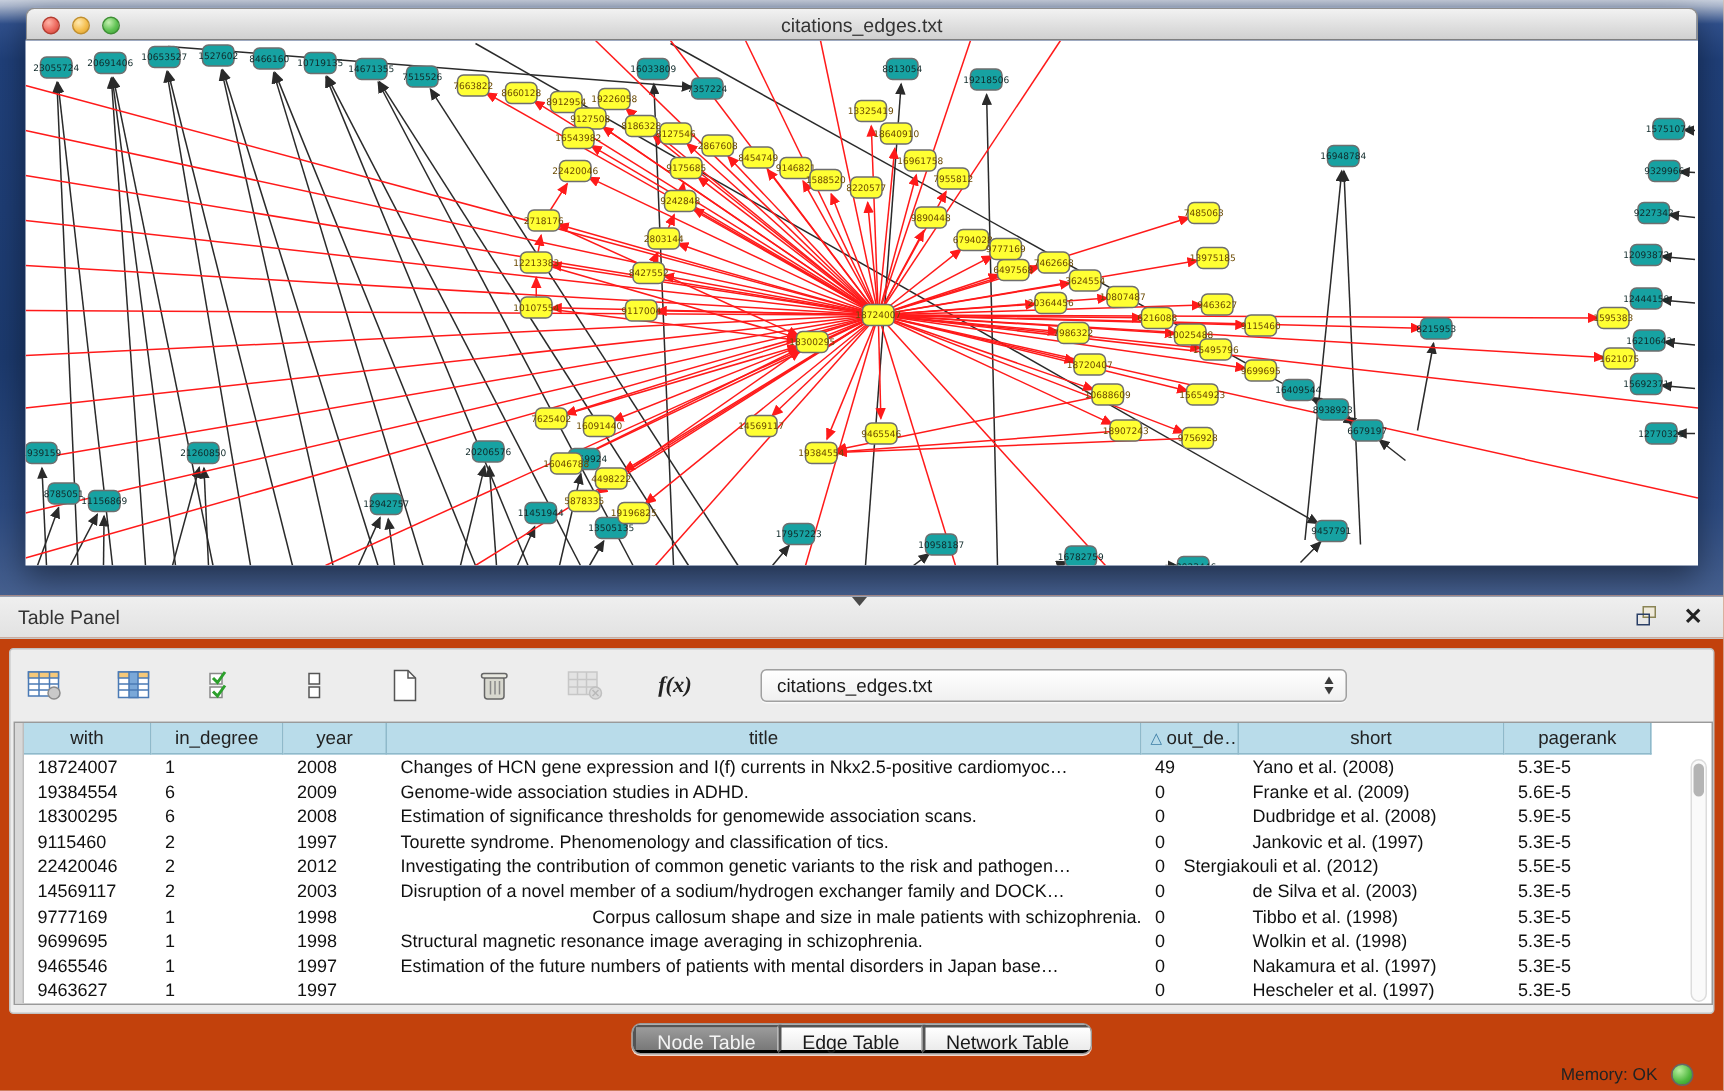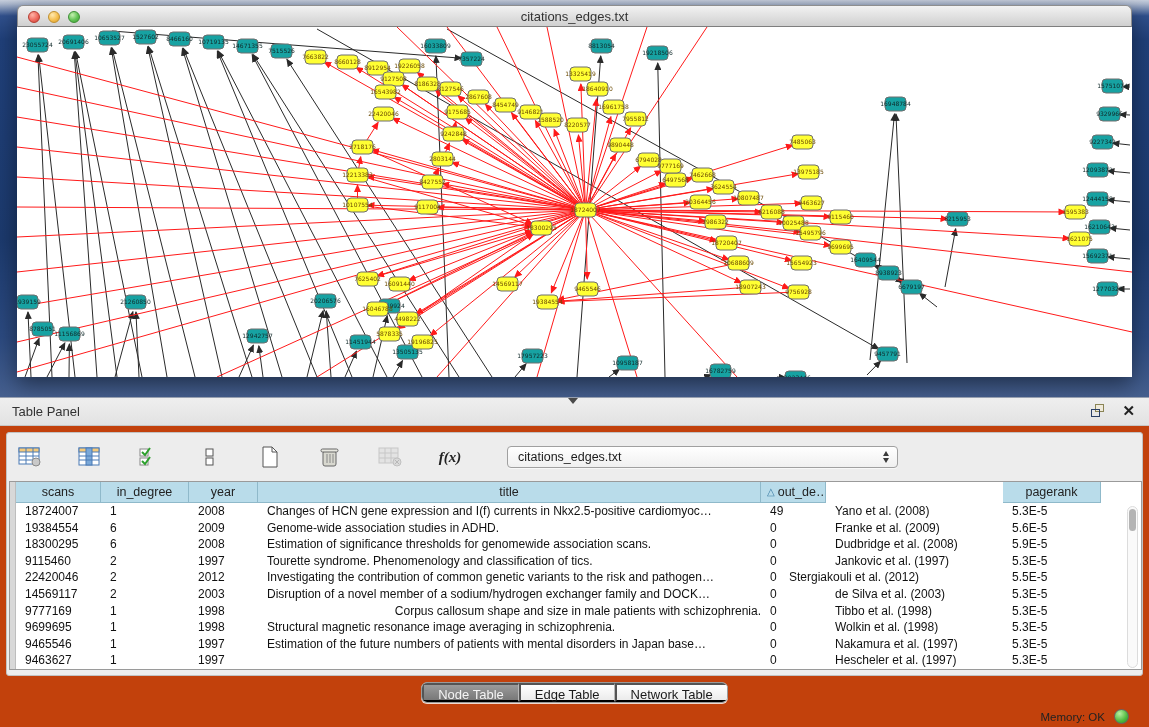--- a/index.html
+++ b/index.html
@@ -731,25 +731,26 @@
           <span class="combo-arrows">
             <span class="up"></span>
             <span class="down"></span>
           </span>
         </div>
       </div>
 
     <div class="table-wrap">
       <div class="tbl-rowhead-strip"></div>
       <div class="tbl-header" id="tbl-header">
-          <div class="th-cell" style="left: 0px; width: 85px;">scans</div>
+          <div class="th-cell" style="left: 0px; width: 85px;">with</div>
           <div class="th-cell" style="left: 85px; width: 88px;">in_degree</div>
           <div class="th-cell" style="left: 173px; width: 69px;">year</div>
           <div class="th-cell" style="left: 242px; width: 503px;">title</div>
           <div class="th-cell sorted" style="left: 745px; width: 65px;"><span class="sort-tri">△</span>out_de…</div>
+          <div class="th-cell" style="left: 810px; width: 177px;">short</div>
           <div class="th-cell" style="left: 987px; width: 98px;">pagerank</div>
         </div>
       <div class="tbl-rows" id="tbl-rows">
           <div class="t-row">
             <div class="t-cell" style="left: 0px; width: 85px;">18724007</div>
             <div class="t-cell" style="left: 85px; width: 88px;">1</div>
             <div class="t-cell" style="left: 173px; width: 69px;">2008</div>
             <div class="t-cell" style="left: 242px; width: 503px;">Changes of HCN gene expression and I(f) currents in Nkx2.5-positive cardiomyoc…</div>
             <div class="t-cell" style="left: 745px; width: 65px;">49</div>
             <div class="t-cell" style="left: 810px; width: 177px;">Yano et al. (2008)</div>

